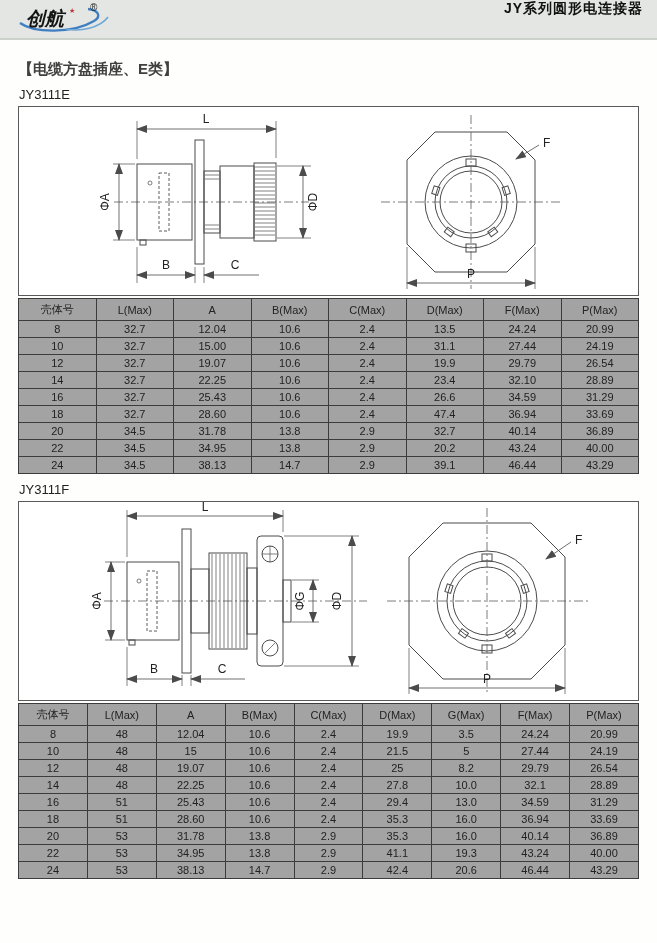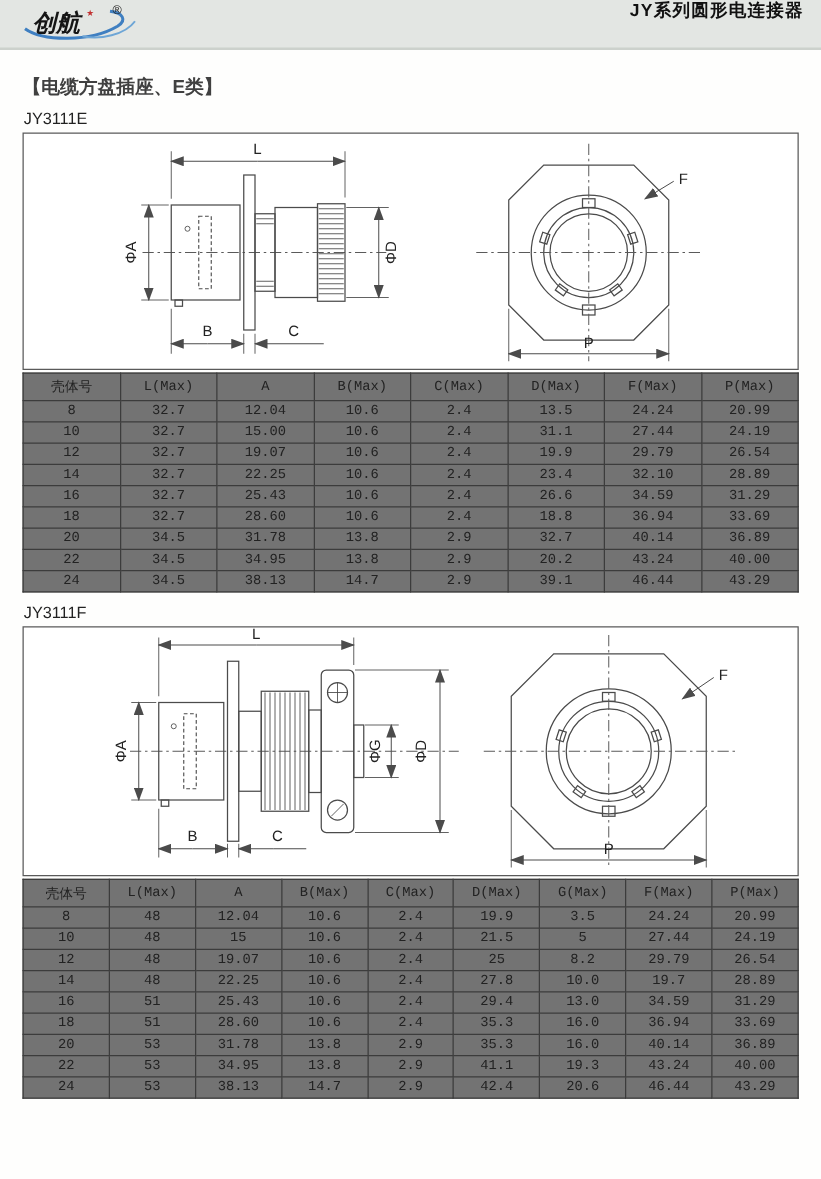--- a/index.html
+++ b/index.html
@@ -11,21 +11,21 @@
          padding:0 14px;box-sizing:border-box;}
   .title{font-size:14px;font-weight:bold;margin:0;letter-spacing:1px;color:#111;}
 
   .section-heading{font-size:15px;font-weight:bold;margin:20px 0 0 18px;color:#404040;}
   .model{font-size:13px;margin:8px 0 4px 19px;color:#222;}
 
   .draw-box{margin:0 18px;border:1.5px solid #5a5a5a;background:#fff;}
   .draw-box svg{display:block;}
 
   table.spec{border-collapse:collapse;margin:2px 0 0 18px;width:621px;table-layout:fixed;
-             font-size:11px;text-align:center;color:#222;background:#737373;font-family:Liberation Mono, monospace;}
+             font-size:11px;text-align:center;color:#222;background:#a3a3a3;}
   table.spec th,table.spec td{border:1px solid #3c3c3c;padding:0;}
   table.spec th{font-weight:normal;height:21px;}
   table.spec td{height:16px;}
   .sec2 .section-heading{margin-top:26px;}
 
   
   .ln{stroke:#4b4b4b;fill:none;stroke-width:1;}
   .thin{stroke:#4b4b4b;fill:none;stroke-width:.7;}
   .cl{stroke:#5a5a5a;fill:none;stroke-width:.8;stroke-dasharray:9 3 2 3;}
   .dsh{stroke:#4b4b4b;fill:none;stroke-width:.9;stroke-dasharray:3 2;}
@@ -203,21 +203,21 @@
             <td>26.6</td>
             <td>34.59</td>
             <td>31.29</td>
           </tr>
           <tr>
             <td>18</td>
             <td>32.7</td>
             <td>28.60</td>
             <td>10.6</td>
             <td>2.4</td>
-            <td>18.8</td>
+            <td>47.4</td>
             <td>36.94</td>
             <td>33.69</td>
           </tr>
           <tr>
             <td>20</td>
             <td>34.5</td>
             <td>31.78</td>
             <td>13.8</td>
             <td>2.9</td>
             <td>32.7</td>
@@ -392,21 +392,21 @@
             <td>26.54</td>
           </tr>
           <tr>
             <td>14</td>
             <td>48</td>
             <td>22.25</td>
             <td>10.6</td>
             <td>2.4</td>
             <td>27.8</td>
             <td>10.0</td>
-            <td>19.7</td>
+            <td>32.1</td>
             <td>28.89</td>
           </tr>
           <tr>
             <td>16</td>
             <td>51</td>
             <td>25.43</td>
             <td>10.6</td>
             <td>2.4</td>
             <td>29.4</td>
             <td>13.0</td>

